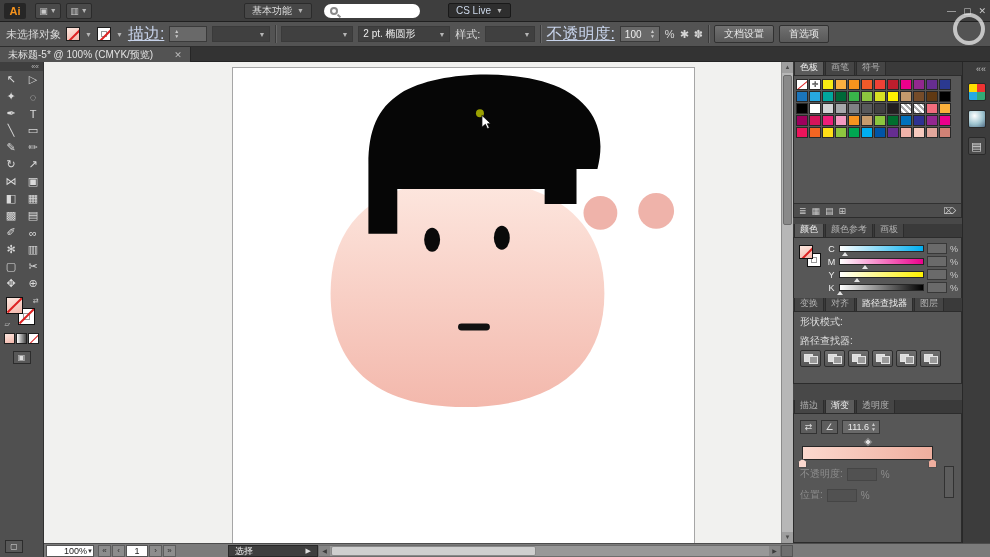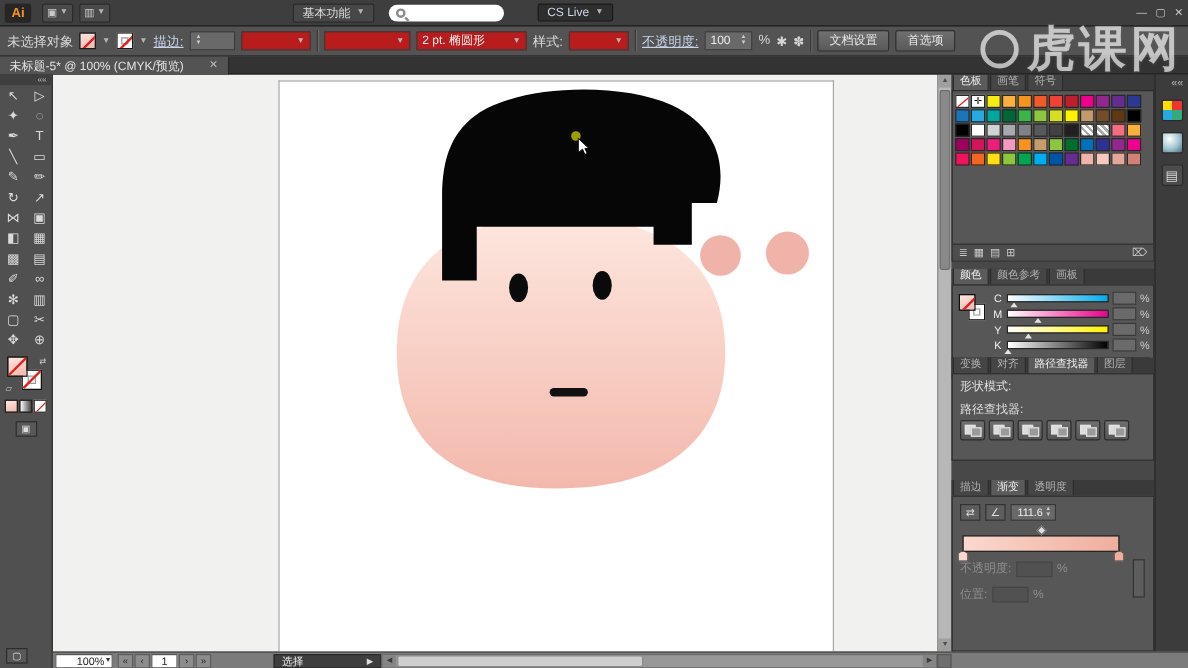--- a/index.html
+++ b/index.html
@@ -17,27 +17,27 @@
   #search-box{width:96px;height:14px;background:#fff;border-radius:7px;margin-left:10px;display:flex;align-items:center;padding:0 6px;gap:4px}
   .mag{width:8px;height:8px;border:2px solid #8a8a8a;border-radius:50%;position:relative;flex:none}
   .mag::after{content:"";position:absolute;width:4px;height:2px;background:#8a8a8a;transform:rotate(45deg);left:5px;top:6px}
   #cslive-btn{height:15px;background:#2e2e2e;border:1px solid #191919;color:#ccd8ea;font-size:10px;padding:0 7px;border-radius:2px;display:flex;gap:5px;align-items:center;margin-left:26px}
   .winbtns{margin-left:auto;display:flex;gap:7px;color:#c9c9c9;font-size:9px}
   .winbtns span{cursor:default}
 
   
   #controlbar{position:absolute;left:0;top:22px;width:990px;height:25px;background:#535353;border-bottom:1px solid #2e2e2e;display:flex;align-items:center;padding:0 6px;gap:5px;z-index:9}
   .lbl{font-size:11px;color:#d8d8d8;white-space:nowrap}
-  .link{color:#c7d3ea;text-decoration:underline;font-size:11px;white-space:nowrap}
+  .link{color:#c7d3ea;text-decoration:underline;font-size:16px;white-space:nowrap}
   .cb-swatch{width:14px;height:14px;border:1px solid #1c1c1c;position:relative;overflow:hidden;flex:none}
   .cb-swatch.strokesw{background:#fff;box-shadow:inset 0 0 0 3px #fff,inset 0 0 0 4px #999}
   .slash::after{content:"";position:absolute;left:-3px;top:5px;width:24px;height:0;border-top:2px solid #d22;transform:rotate(-45deg)}
   .spin{display:flex;flex-direction:column;font-size:5px;color:#ccc;line-height:5px;flex:none}
   .field{height:16px;background:#696969;border:1px solid #3a3a3a;display:flex;align-items:center;padding:0 4px;color:#eee;font-size:10px;gap:3px}
-  .combo{height:16px;background:#b91c1c;border:1px solid #3a3a3a;display:flex;align-items:center;justify-content:space-between;padding:0 4px;color:#eee;font-size:10px;gap:4px}
+  .combo{height:16px;background:#404040;border:1px solid #3a3a3a;display:flex;align-items:center;justify-content:space-between;padding:0 4px;color:#eee;font-size:10px;gap:4px}
   .vsep{width:1px;height:18px;background:#3a3a3a;box-shadow:1px 0 0 #686868;flex:none}
   .btn{height:18px;background:linear-gradient(#707070,#595959);border:1px solid #313131;border-radius:2px;color:#e8e8e8;font-size:10px;padding:0 9px;white-space:nowrap}
   .cb-ico{color:#d5d5d5;font-size:11px}
 
   
   #tabbar{position:absolute;left:0;top:47px;width:990px;height:15px;background:#333;border-bottom:1px solid #242424;z-index:8}
   .doc-tab{display:inline-flex;height:15px;align-items:center;background:#535353;border-right:1px solid #262626;padding:0 8px;gap:21px;font-size:10px;color:#e3e3e3}
   .doc-tab .close{color:#b9b9b9;font-size:9px}
 
   
@@ -547,14 +547,13 @@
   <div class="hscroll">
     <span class="hs-arrow" style="left:0">◀</span>
     <span class="hs-thumb"></span>
     <span class="hs-arrow" style="right:0">▶</span>
   </div>
   <div class="sb-corner"></div>
 </div>
 
 <div id="watermark">
   <span class="wm-logo"></span>
-  <span class="wm-text">虎课网</span>
 </div>
 
 </body></html>

